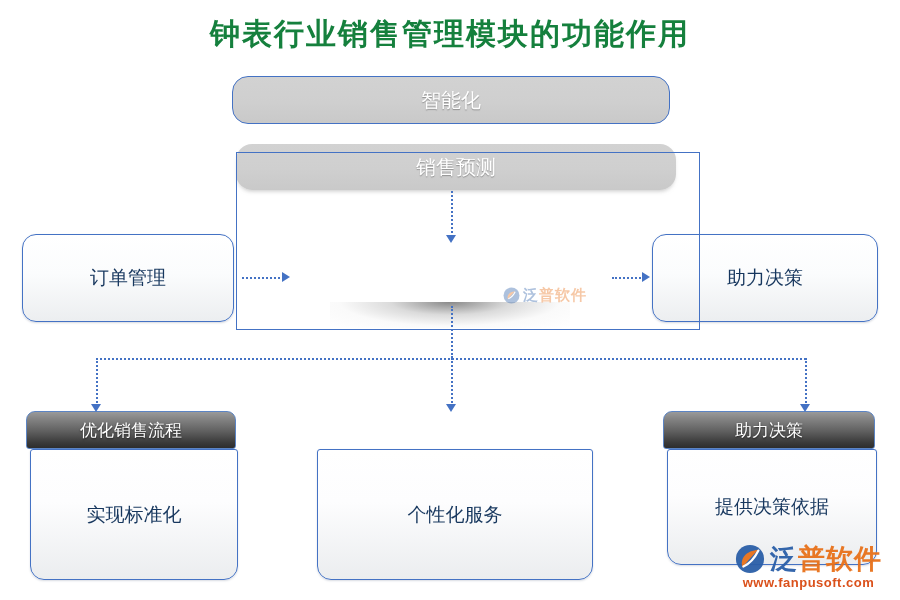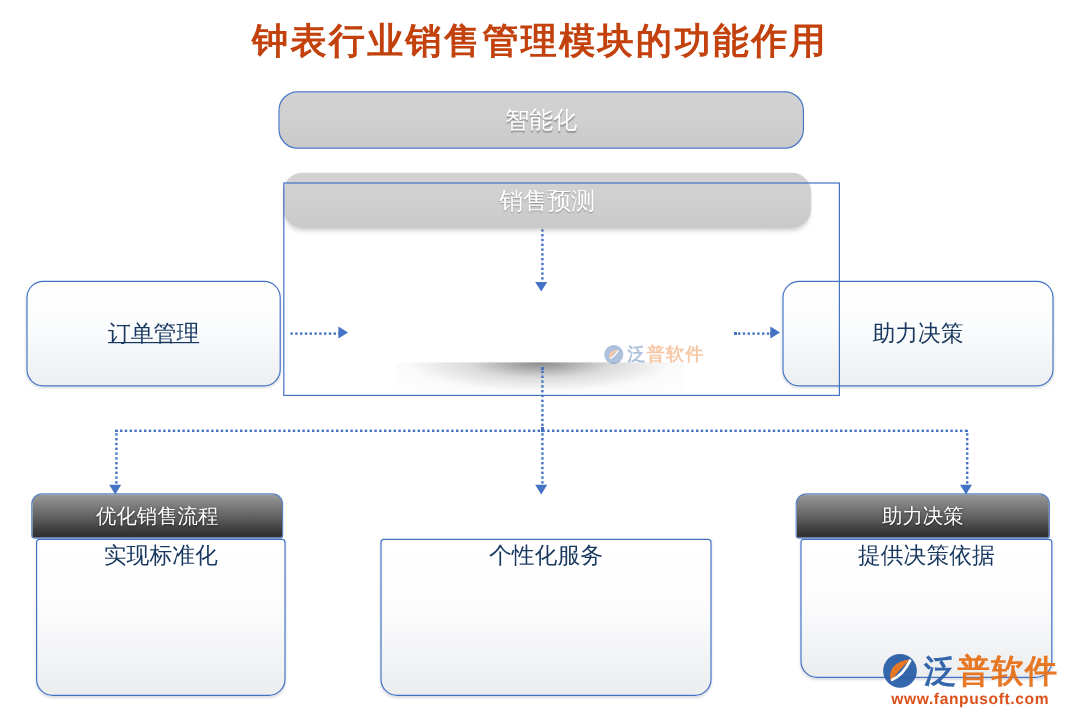--- a/index.html
+++ b/index.html
@@ -24,21 +24,21 @@
 
   
   .title {
     position: absolute;
     left: 0;
     top: 14px;
     width: 900px;
     text-align: center;
     font-size: 30px;
     font-weight: bold;
-    color: #c2410c;
+    color: #15803d;
     letter-spacing: 2px;
     font-family: "Liberation Serif", "DejaVu Serif", serif;
   }
 
   
   .node {
     position: absolute;
     box-sizing: border-box;
     display: flex;
     align-items: center;
@@ -95,20 +95,21 @@
     border-radius: 9px 9px 3px 3px;
     color: #ffffff;
     font-size: 17px;
     text-shadow: 0 1px 2px rgba(0,0,0,0.65);
     z-index: 3;
   }
   .card-body {
     position: absolute;
     box-sizing: border-box;
     display: flex;
+    align-items: center;
     justify-content: center;
     background: linear-gradient(180deg, #ffffff 0%, #fdfdfe 40%, #ebedef 100%);
     border: 1.4px solid #4472C4;
     border-radius: 3px 3px 14px 14px;
     color: #17375E;
     font-size: 19px;
     z-index: 2;
     box-shadow: 0 1px 2px rgba(120,130,150,0.28);
   }
 
@@ -217,21 +218,21 @@
     <span>销售预测</span>
   </div>
 
   <div class="node grey" style="left:232px; top:76px; width:438px; height:48px;">
     <span>智能化</span>
   </div>
 
   <div class="conn-v" style="left:451px; top:191px; height:46px;"></div>
   <div class="arrow-down" style="left:446px; top:235px;"></div>
 
-  <div class="node light" style="left:22px; top:234px; width:212px; height:88px;text-decoration:underline;">
+  <div class="node light" style="left:22px; top:234px; width:212px; height:88px;">
     <span>订单管理</span>
   </div>
 
   <div class="conn-h" style="left:242px; top:277px; width:42px;"></div>
   <div class="arrow-right" style="left:282px; top:272px;"></div>
 
 
   <div class="watermark-faint" style="left:503px; top:286px;">
     <span class="wm-mark">
       <svg viewBox="0 0 32 32" width="17" height="17" aria-hidden="true">

